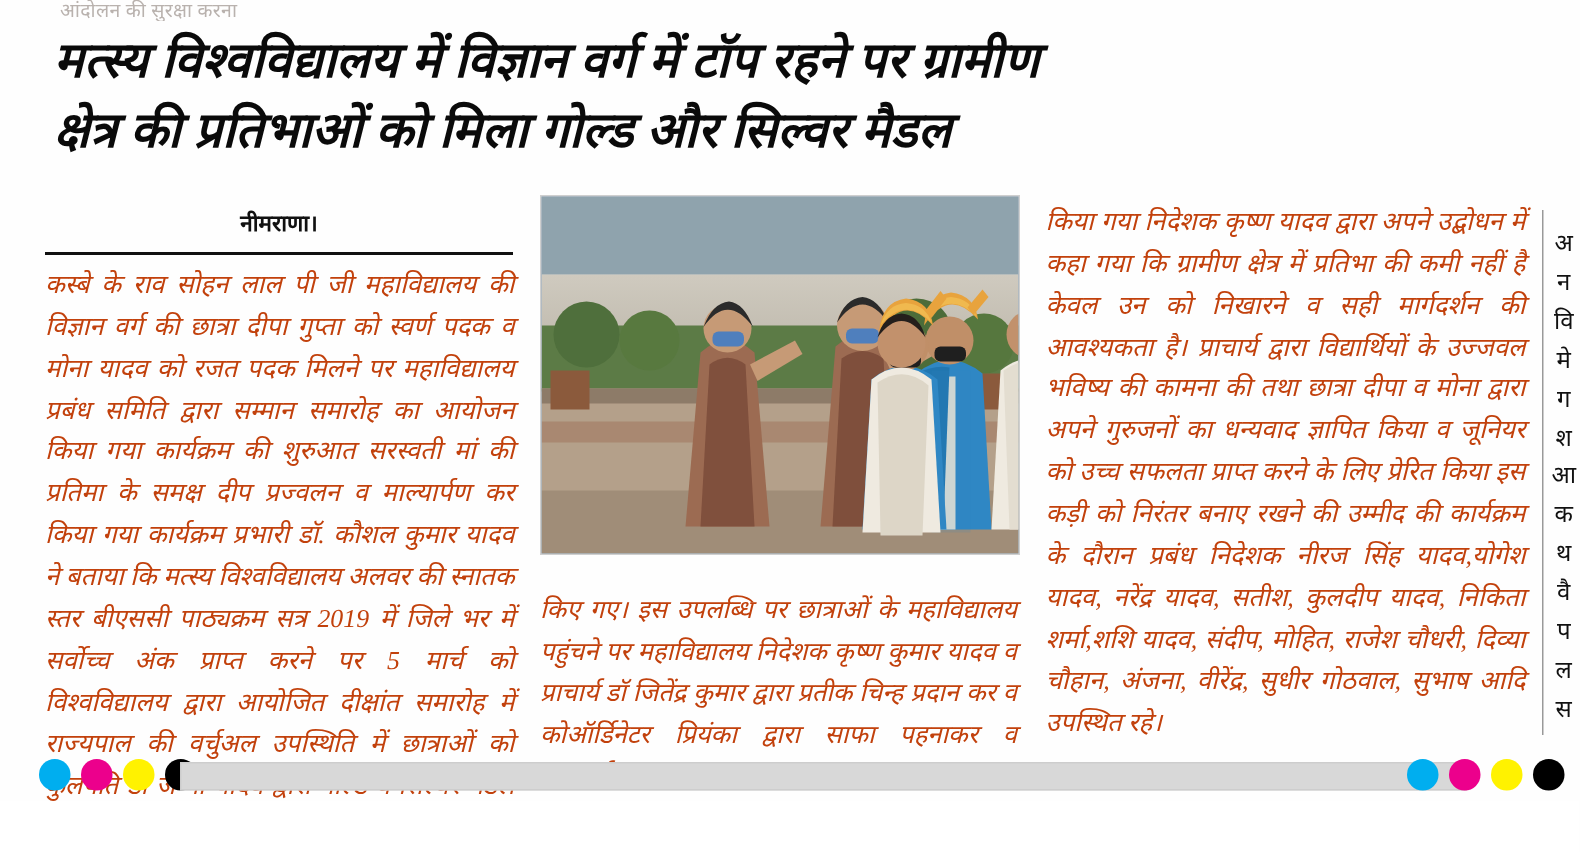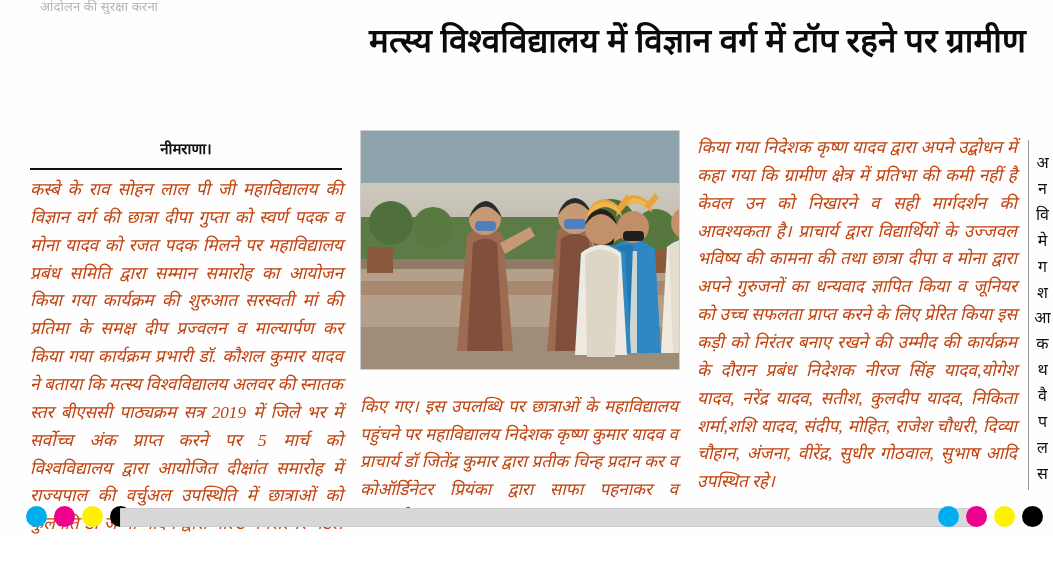--- a/index.html
+++ b/index.html
@@ -36,27 +36,28 @@
     letter-spacing: 0.2px;
     white-space: nowrap;
   }
 
   
   .headline {
     position: absolute;
     top: 18px;
     left: 36px;
     width: 990px;
-    text-align: right;
+    text-align: left;
     font-family: "Liberation Serif", "DejaVu Serif", serif;
     font-weight: bold;
     font-size: 33px;
     line-height: 1.42;
     color: #0a0a0a;
     letter-spacing: 0.2px;
+    font-style: italic;
   }
   .headline .l2 { display: block; }
 
   
   .rule-left {
     position: absolute;
     left: 30px;
     top: 168px;
     width: 312px;
     height: 2px;
@@ -183,20 +184,21 @@
 </style>
 </head>
 <body>
 
 <div class="page">
 
   <div class="top-strip">आंदोलन की सुरक्षा करना</div>
 
   <div class="headline">
     <span>मत्स्य विश्वविद्यालय में विज्ञान वर्ग में टॉप रहने पर ग्रामीण</span>
+    <span class="l2">क्षेत्र की प्रतिभाओं को मिला गोल्ड और सिल्वर मैडल</span>
   </div>
 
   <div class="dateline">नीमराणा।</div>
   <div class="rule-left"></div>
 
   <div class="col col-left">कस्बे के राव सोहन लाल पी जी महाविद्यालय की विज्ञान वर्ग की छात्रा दीपा गुप्ता को स्वर्ण पदक व मोना यादव को  रजत पदक मिलने पर महाविद्यालय प्रबंध समिति द्वारा सम्मान समारोह का आयोजन किया गया कार्यक्रम की शुरुआत सरस्वती मां की प्रतिमा के समक्ष दीप प्रज्वलन व माल्यार्पण कर किया गया कार्यक्रम प्रभारी डॉ. कौशल कुमार यादव ने बताया कि मत्स्य विश्वविद्यालय अलवर की स्नातक स्तर बीएससी पाठ्यक्रम सत्र 2019 में जिले भर में सर्वोच्च अंक प्राप्त करने पर 5 मार्च को विश्वविद्यालय द्वारा आयोजित दीक्षांत समारोह में राज्यपाल की वर्चुअल उपस्थिति में छात्राओं को कुलपति डॉ जे पी यादव द्वारा गोल्ड व सिल्वर मेडल प्रदान</div>
 
   <div class="photo">
     <svg width="318" height="238" viewBox="0 0 318 238" xmlns="http://www.w3.org/2000/svg">
       <defs>

